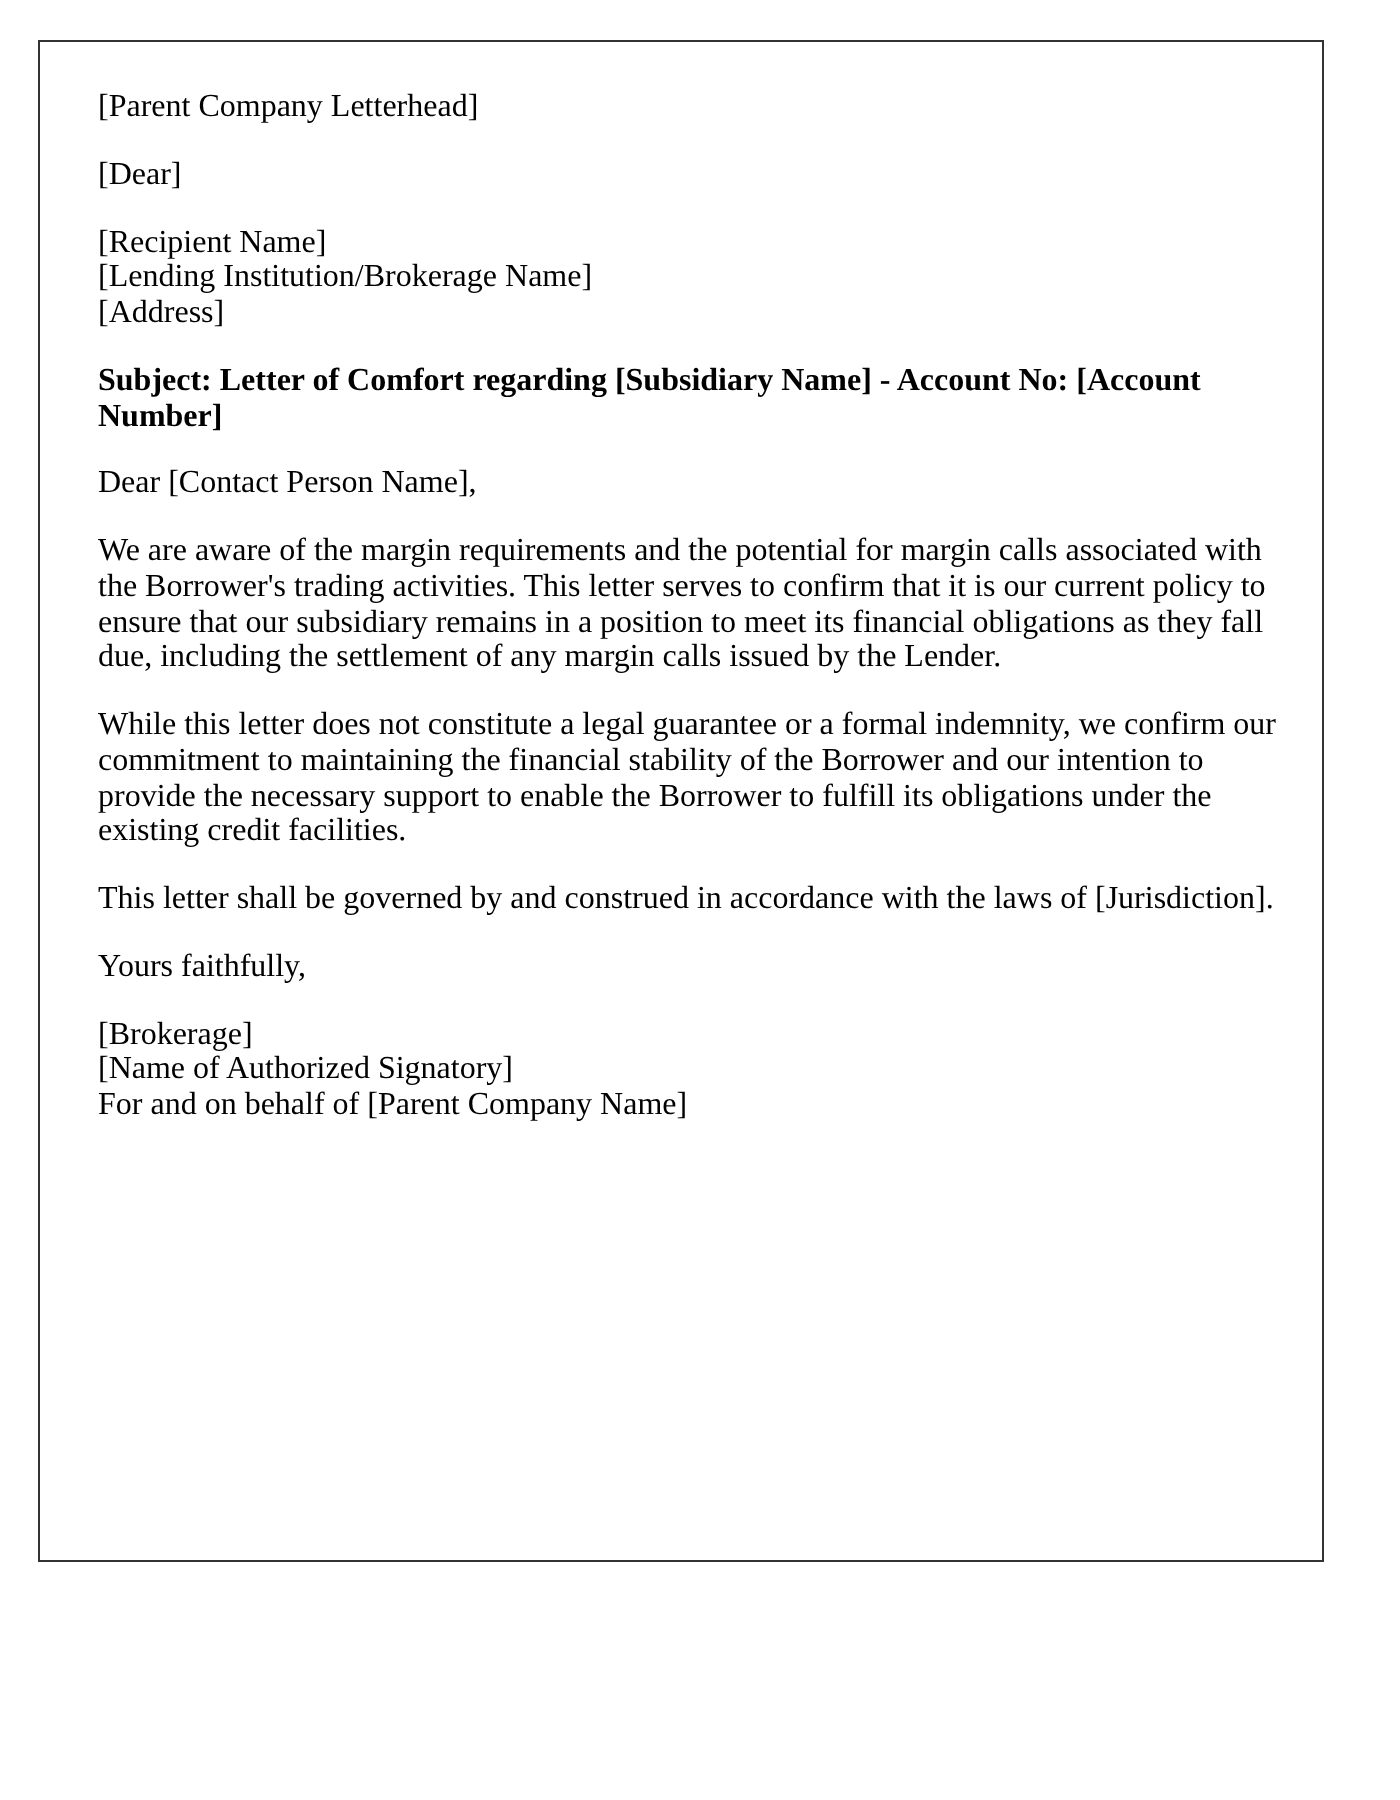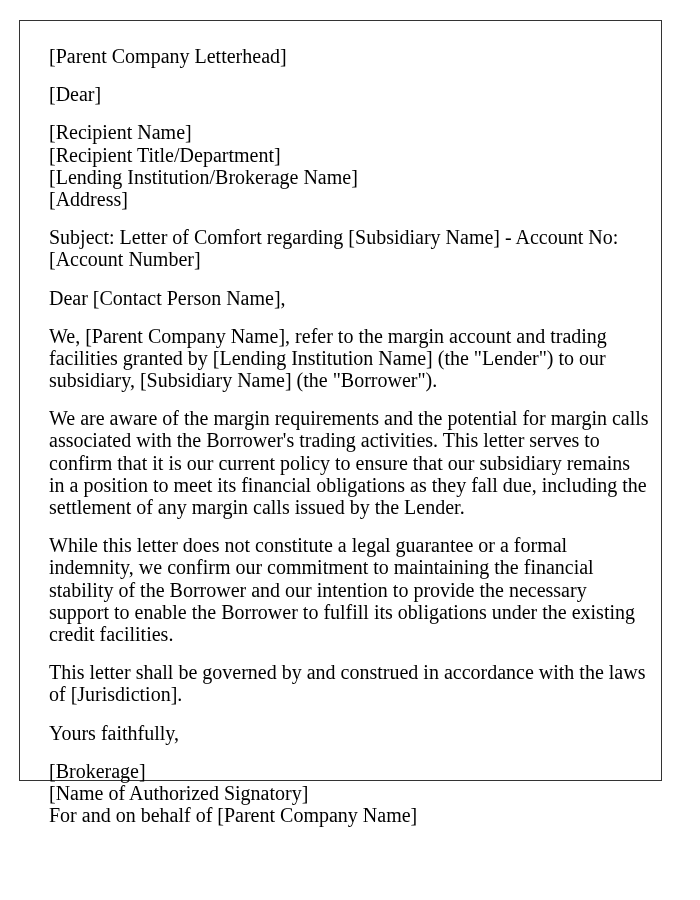--- a/index.html
+++ b/index.html
@@ -18,54 +18,52 @@
   .letter {
     position: absolute;
     left: 19px;
     top: 20px;
     width: 643px;
     height: 761px;
     box-sizing: border-box;
     border: 1px solid #333333;
     background: #ffffff;
     padding: 8px 12px 0 29px;
-    font-size: 20px;
+    font-size: 16px;
     line-height: 1.11;
   }
   .letter p {
     margin: 16px 0;
   }
   .block {
     margin: 16px 0;
   }
   .subject {
-    font-weight: normal;
+    font-weight: bold;
   }
 </style>
 </head>
 <body>
 
 <div class="letter">
 
   <p>[Parent Company Letterhead]</p>
 
   <p>[Dear]</p>
 
   <div class="block">
     <div>[Recipient Name]</div>
-    <div>[Recipient Title/Department]</div>
     <div>[Lending Institution/Brokerage Name]</div>
     <div>[Address]</div>
   </div>
 
   <p class="subject">Subject: Letter of Comfort regarding [Subsidiary Name] - Account No: [Account Number]</p>
 
   <p>Dear [Contact Person Name],</p>
 
-  <p>We, [Parent Company Name], refer to the margin account and trading facilities granted by [Lending Institution Name] (the "Lender") to our subsidiary, [Subsidiary Name] (the "Borrower").</p>
 
   <p>We are aware of the margin requirements and the potential for margin calls associated with the Borrower's trading activities. This letter serves to confirm that it is our current policy to ensure that our subsidiary remains in a position to meet its financial obligations as they fall due, including the settlement of any margin calls issued by the Lender.</p>
 
   <p>While this letter does not constitute a legal guarantee or a formal indemnity, we confirm our commitment to maintaining the financial stability of the Borrower and our intention to provide the necessary support to enable the Borrower to fulfill its obligations under the existing credit facilities.</p>
 
 
   <p>This letter shall be governed by and construed in accordance with the laws of [Jurisdiction].</p>
 
   <p>Yours faithfully,</p>
 

